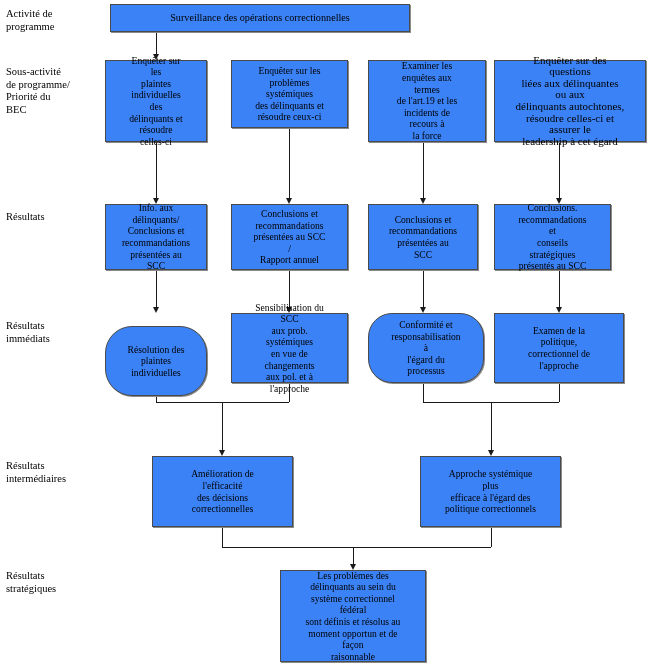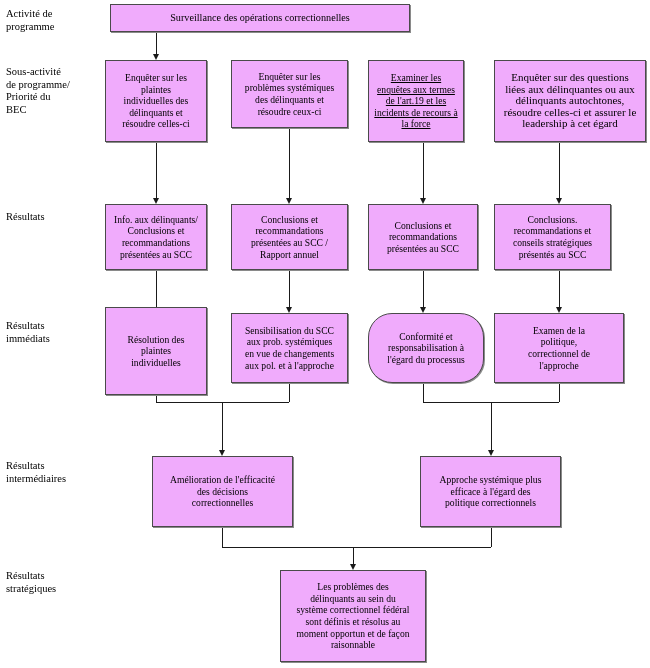--- a/index.html
+++ b/index.html
@@ -21,28 +21,28 @@
     font-size: 10.5px;
     line-height: 12.5px;
     color: #000;
     white-space: pre-line;
     text-align: left;
   }
   .node {
     position: absolute;
     box-sizing: border-box;
     border: 1px solid #4a4a4a;
-    background: #f0abfc;
+    background: #3b82f6;
     display: flex;
     align-items: center;
     justify-content: center;
     text-align: center;
     font-size: 9.6px;
     line-height: 11.6px;
-    padding: 2px 3px;
+    padding: 2px 20px;
     white-space: pre-line;
     box-shadow: 1px 1px 0 0 #8a8a8a;
   }
   .node.top-node {
     font-size: 10.2px;
   }
   .node.wide-text {
     font-size: 11px;
   }
   
@@ -123,21 +123,21 @@
       <div class="node top-node" style="left: 110px; top: 4px; width: 300px; height: 28px;">Surveillance des opérations correctionnelles</div>
       <div class="node" style="left: 105px; top: 60px; width: 102px; height: 82px;">Enquêter sur les
 plaintes
 individuelles des
 délinquants et
 résoudre celles-ci</div>
       <div class="node" style="left: 231px; top: 60px; width: 117px; height: 68px;">Enquêter sur les
 problèmes systémiques
 des délinquants et
 résoudre ceux-ci</div>
-      <div class="node" style="left: 368px; top: 60px; width: 96px; height: 82px; text-decoration: underline;">Examiner les
+      <div class="node" style="left: 368px; top: 60px; width: 118px; height: 82px;">Examiner les
 enquêtes aux termes
 de l'art.19 et les
 incidents de recours à
 la force</div>
       <div class="node wide-text" style="left: 494px; top: 60px; width: 152px; height: 82px;">Enquêter sur des questions
 liées aux délinquantes ou aux
 délinquants autochtones,
 résoudre celles-ci et assurer le
 leadership à cet égard</div>
       <div class="node" style="left: 105px; top: 204px; width: 102px; height: 66px; text-align: center;">Info. aux délinquants/
@@ -148,21 +148,21 @@
 recommandations
 présentées au SCC /
 Rapport annuel</div>
       <div class="node" style="left: 368px; top: 204px; width: 110px; height: 66px;">Conclusions et
 recommandations
 présentées au SCC</div>
       <div class="node" style="left: 494px; top: 204px; width: 117px; height: 66px;">Conclusions.
 recommandations  et
 conseils stratégiques
 présentés au SCC</div>
-      <div class="node" style="left: 105px; top: 307px; width: 102px; height: 88px;">Résolution des
+      <div class="node" style="left: 105px; top: 326px; width: 102px; height: 70px; border-radius: 27px;">Résolution des
 plaintes
 individuelles</div>
       <div class="node" style="left: 231px; top: 313px; width: 117px; height: 70px;">Sensibilisation du SCC
 aux prob. systémiques
 en vue de changements
 aux pol. et à l'approche</div>
       <div class="node" style="left: 368px; top: 313px; width: 116px; height: 70px; border-radius: 24px;">Conformité et
 responsabilisation à
 l'égard du processus</div>
       <div class="node" style="left: 494px; top: 313px; width: 130px; height: 70px;">Examen de la

